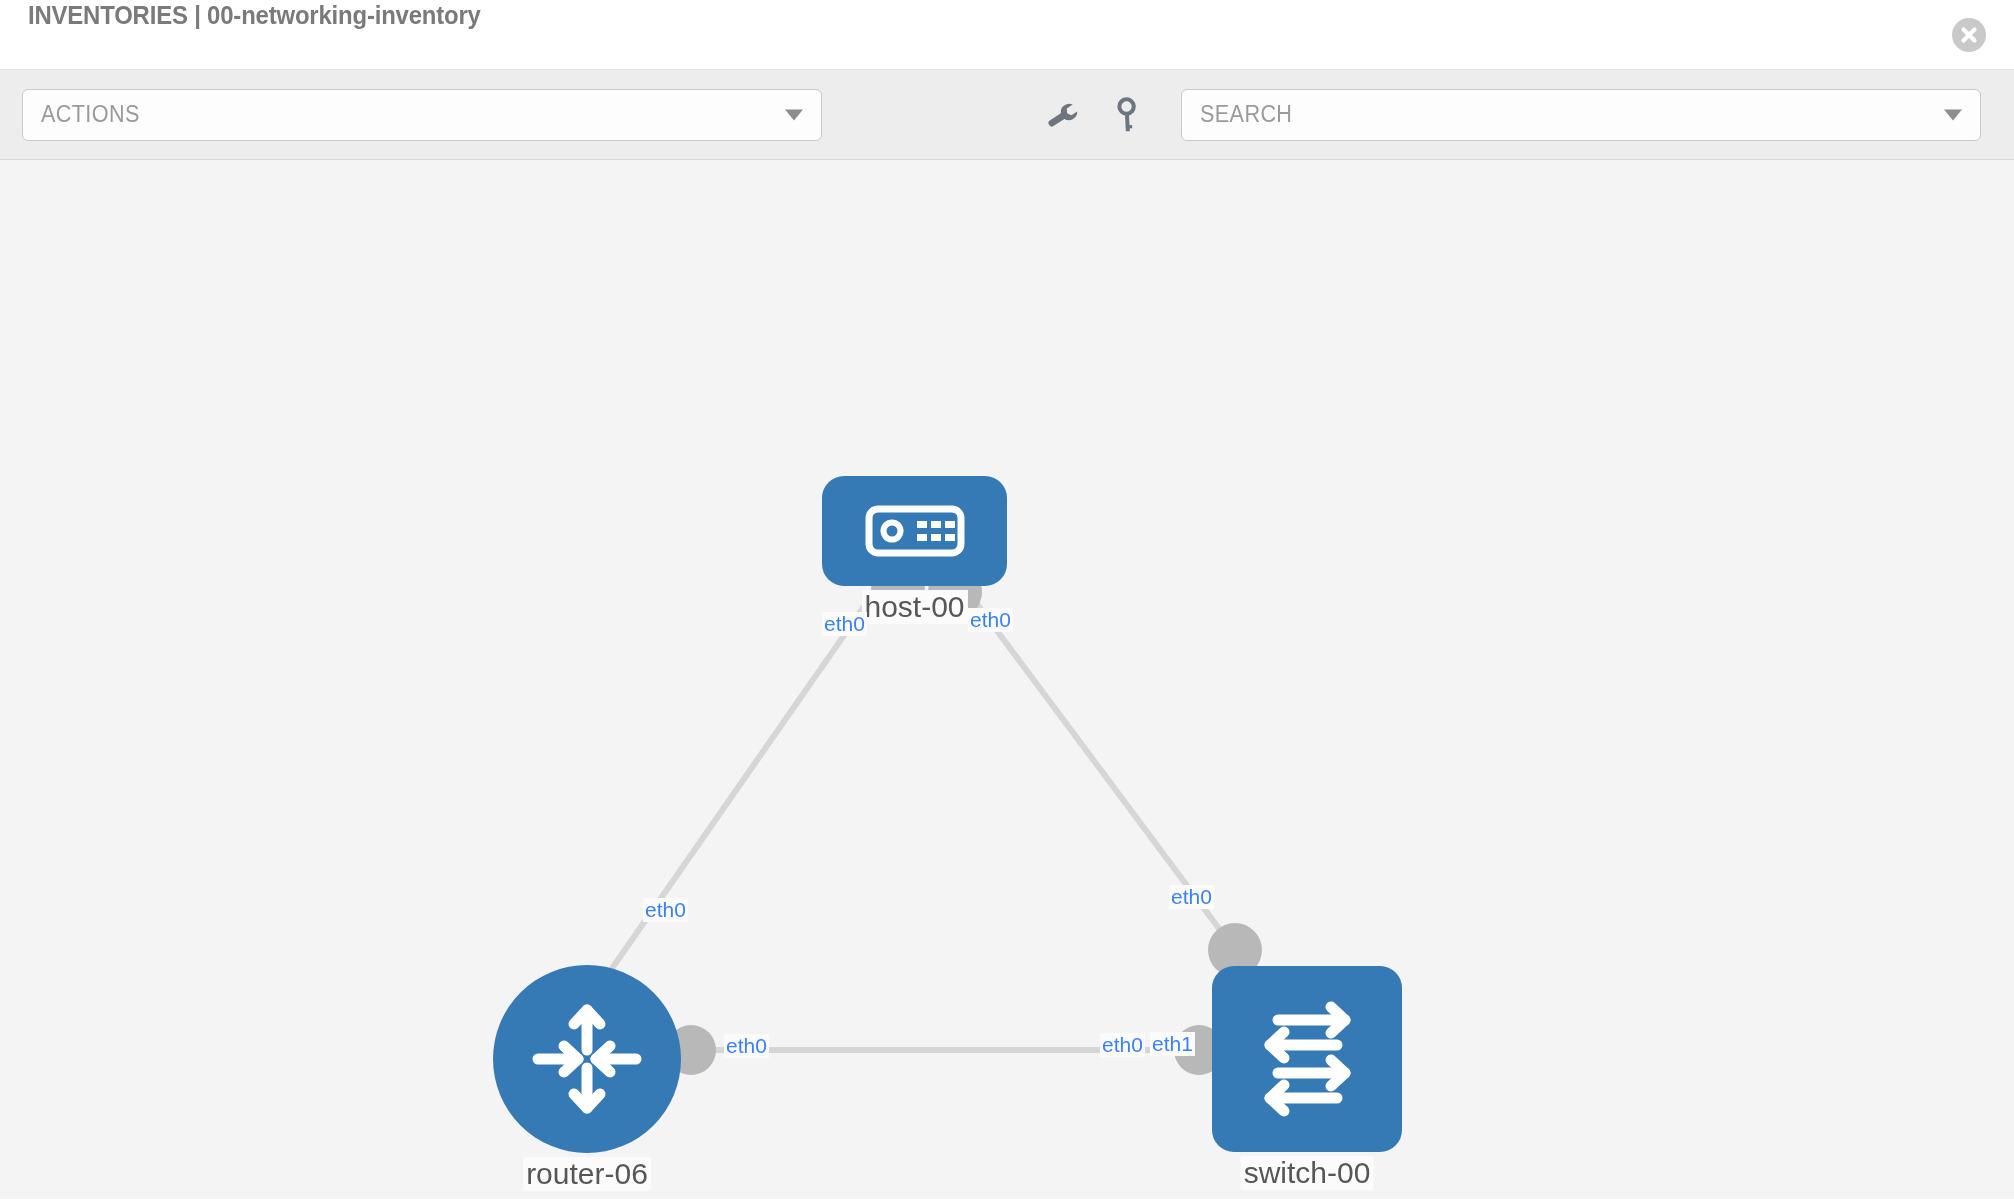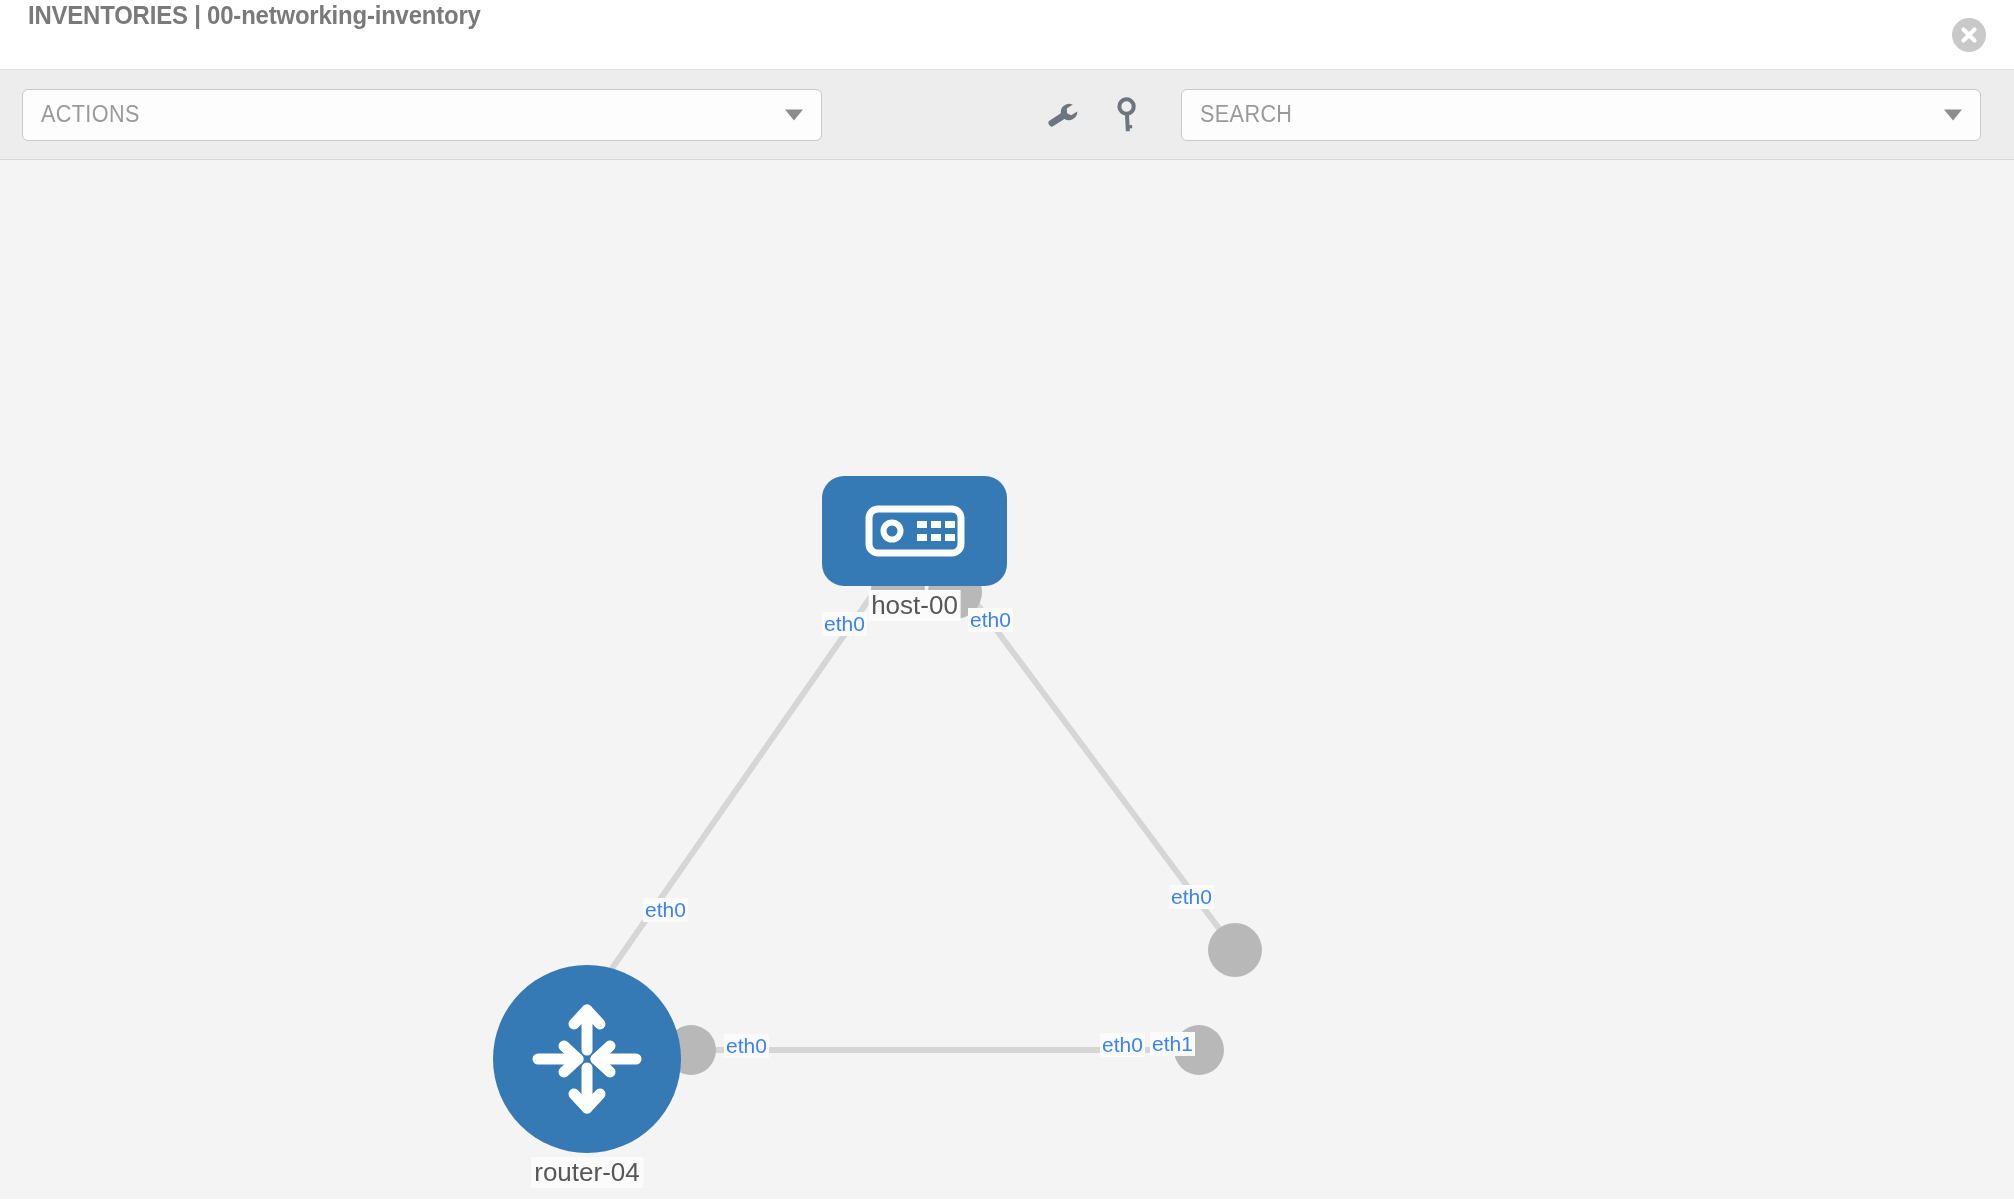--- a/index.html
+++ b/index.html
@@ -121,21 +121,21 @@
     justify-content: center;
   }
   .shape-round   { border-radius: 50%; }
   .shape-rounded { border-radius: 22px; }
 
   .node-label {
     position: absolute;
     left: 50%;
     transform: translateX(-50%);
     white-space: nowrap;
-    font-size: 26px;
+    font-size: 30px;
     color: #575757;
     background: #fbfbfb;
     padding: 0 3px;
   }
 
   
   .iface-label {
     position: absolute;
     font-size: 21px;
     color: #3b82f6;
@@ -236,23 +236,44 @@
           <path d="M52 100 L65 114 L78 100"></path>
 
           <path d="M16 65 L56 65"></path>
           <path d="M42 52 L56 65 L42 78"></path>
 
           <path d="M114 65 L74 65"></path>
           <path d="M88 52 L74 65 L88 78"></path>
         </g>
       </svg>
     </div>
-    <div class="node-label" style="top:192px;">router-04</div>
-  </div>
-
+    <div class="node-label" style="top:192px;">router-06</div>
+  </div>
+
+  <div class="node" style="left:1212px; top:806px;">
+    <div class="node-shape shape-rounded" style="width:190px; height:186px;">
+      <svg width="125" height="122" viewBox="0 0 125 122">
+        <g stroke="#ffffff" stroke-width="11" stroke-linecap="round" stroke-linejoin="round" fill="none">
+
+          <path d="M33 22 L100 22"></path>
+          <path d="M86 9 L100 22 L86 35"></path>
+
+          <path d="M92 47 L25 47"></path>
+          <path d="M39 34 L25 47 L39 60"></path>
+
+          <path d="M33 75 L100 75"></path>
+          <path d="M86 62 L100 75 L86 88"></path>
+
+          <path d="M92 100 L25 100"></path>
+          <path d="M39 87 L25 100 L39 113"></path>
+        </g>
+      </svg>
+    </div>
+    <div class="node-label" style="top:190px;">switch-00</div>
+  </div>
 
   <div class="iface-label" style="left:822px; top:452px;">eth0</div>
 
   <div class="iface-label" style="left:968px; top:448px;">eth0</div>
 
   <div class="iface-label" style="left:643px; top:738px;">eth0</div>
 
   <div class="iface-label" style="left:1169px; top:725px;">eth0</div>
 
   <div class="iface-label" style="left:724px; top:874px;">eth0</div>

